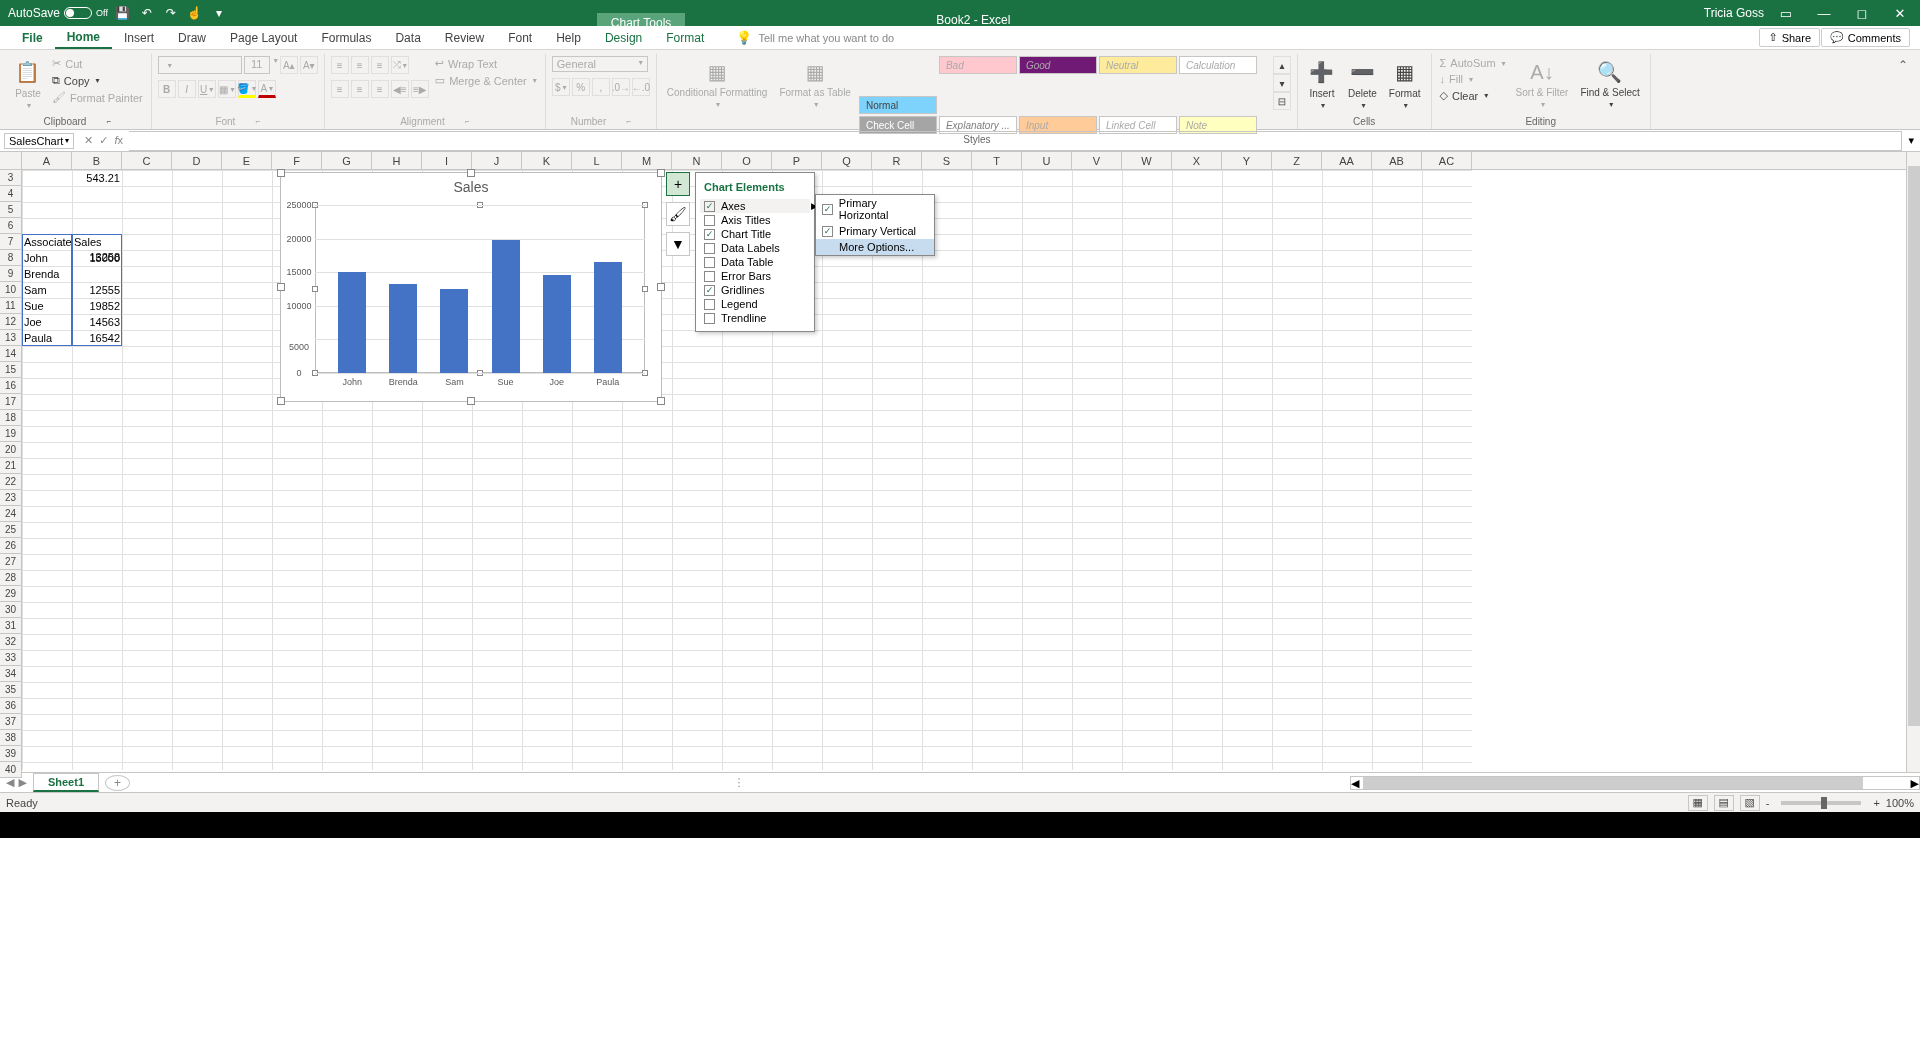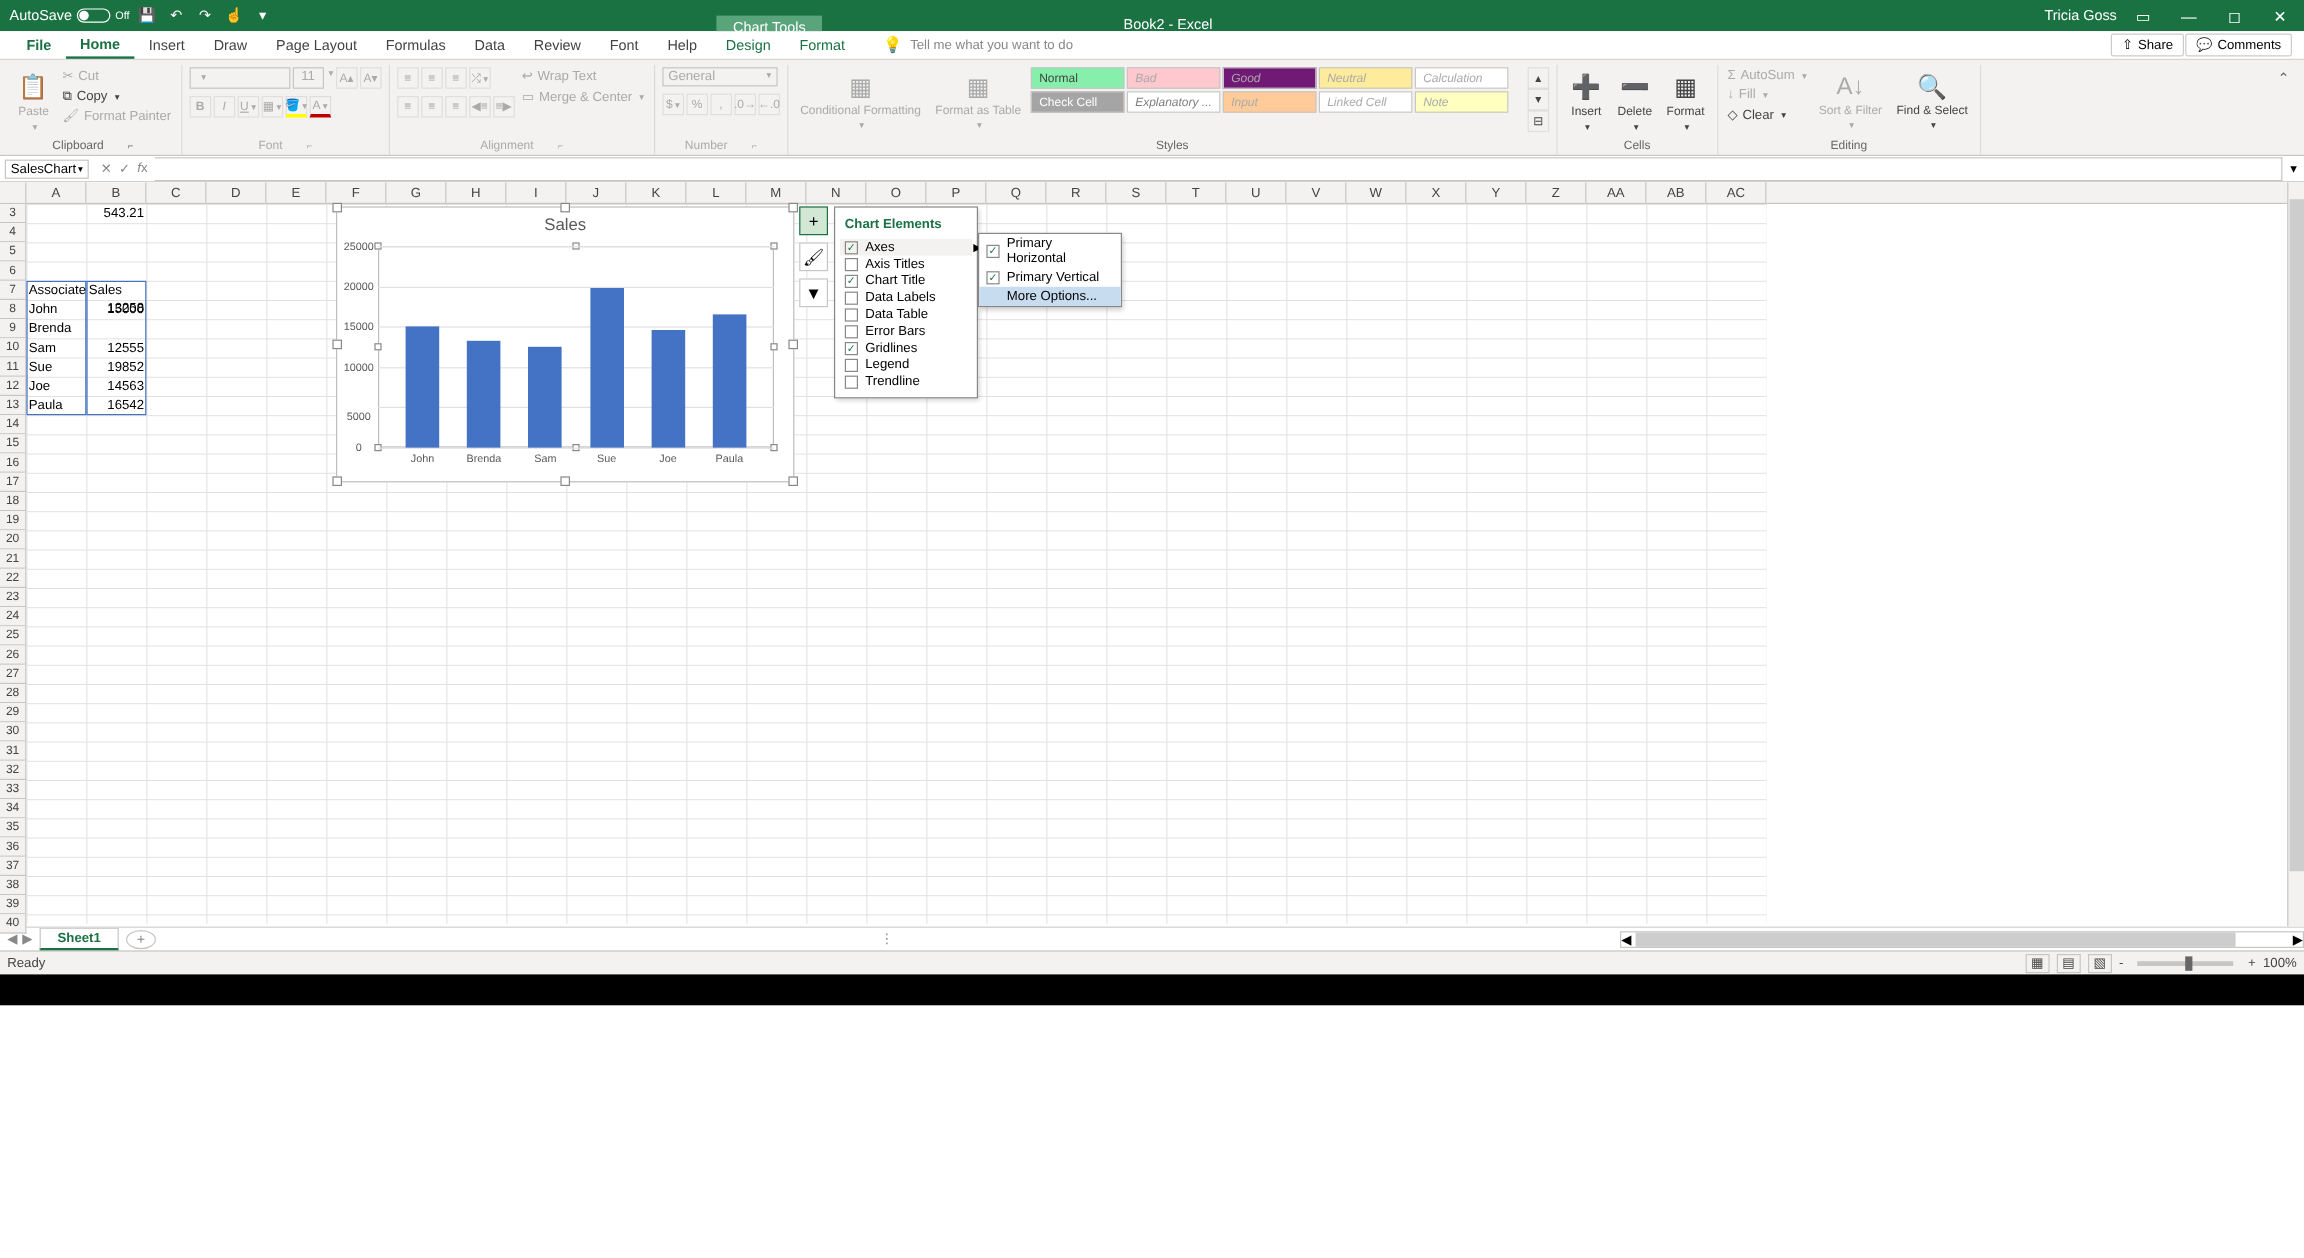--- a/index.html
+++ b/index.html
@@ -38,21 +38,21 @@
 .big-btn { display: flex; flex-direction: column; align-items: center; gap: 2px; font-size:10px; color:#444; padding:2px 4px;}
 .big-icon { width: 28px; height: 28px; display:flex; align-items:center; justify-content:center; font-size:20px; }
 .disabled { color: #aaa !important; }
 .disabled .big-icon, .disabled svg, .disabled span { color: #aaa !important; fill: #aaa; }
 .col { display: flex; flex-direction: column; gap: 2px; font-size:11px; color:#444;}
 .row-btn { display:flex; align-items:center; gap:4px; padding:1px 2px; font-size:11px;}
 .mini-btn { width:18px; height:18px; display:flex; align-items:center; justify-content:center; border:1px solid rgba(0,0,0,0.08); font-size:10px;}
 .dd { font-size:8px; margin-left:2px; }
 .style-box { width: 78px; height: 18px; border: 1px solid #c8c6c4; background:#fff; display:flex; align-items:center; padding-left:6px; font-size:10px; color:#888; font-style:italic;}
 .style-grid { display:flex; flex-wrap:wrap; width: 410px; gap:2px;}
-.style-box.normal { font-style:normal; color:#444; background:#86efac;}
+.style-box.normal { font-style:normal; color:#444; background:#7dd3fc;margin-top:40px;}
 .style-box.bad { color:#9c0006; background:#ffc7ce;}
 .style-box.good { color:#006100; background:#701a75;}
 .style-box.neutral { color:#9c5700; background:#ffeb9c;}
 .style-box.calc { color:#f79646;}
 .style-box.check { background:#a5a5a5; color:#fff; font-style:normal;}
 .style-box.explan { font-style:italic; color:#7f7f7f;}
 .style-box.input { background:#ffcc99; color:#3f3f76;}
 .style-box.linked { color:#fa7d00;}
 .style-box.note { background:#ffffc0;}
 .collapse { margin-left:auto; padding:4px 8px; font-size:12px; color:#666;}

